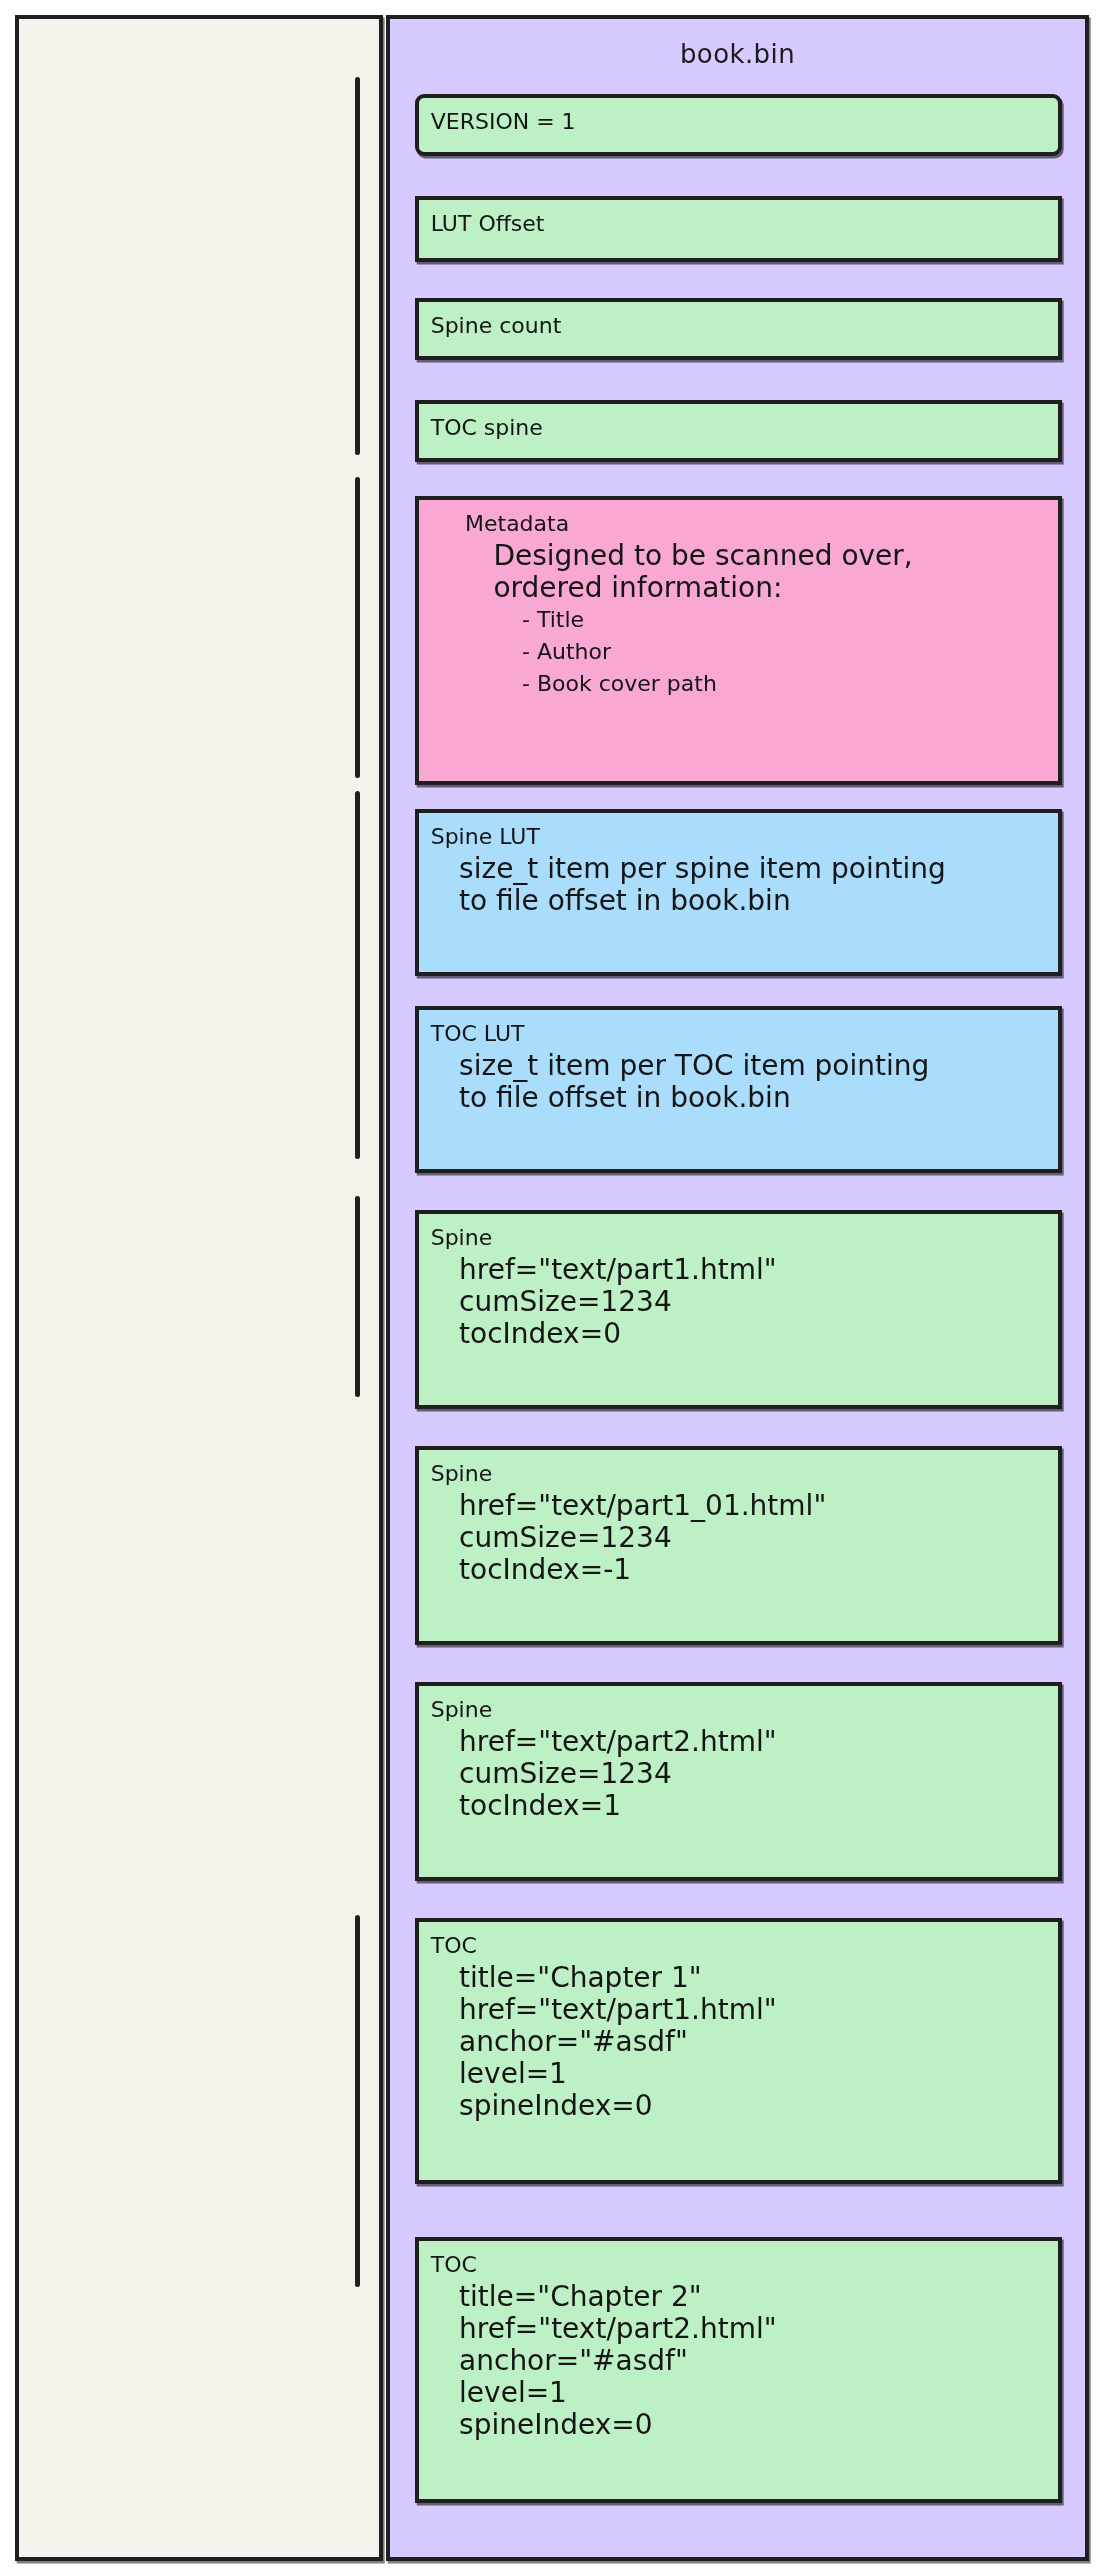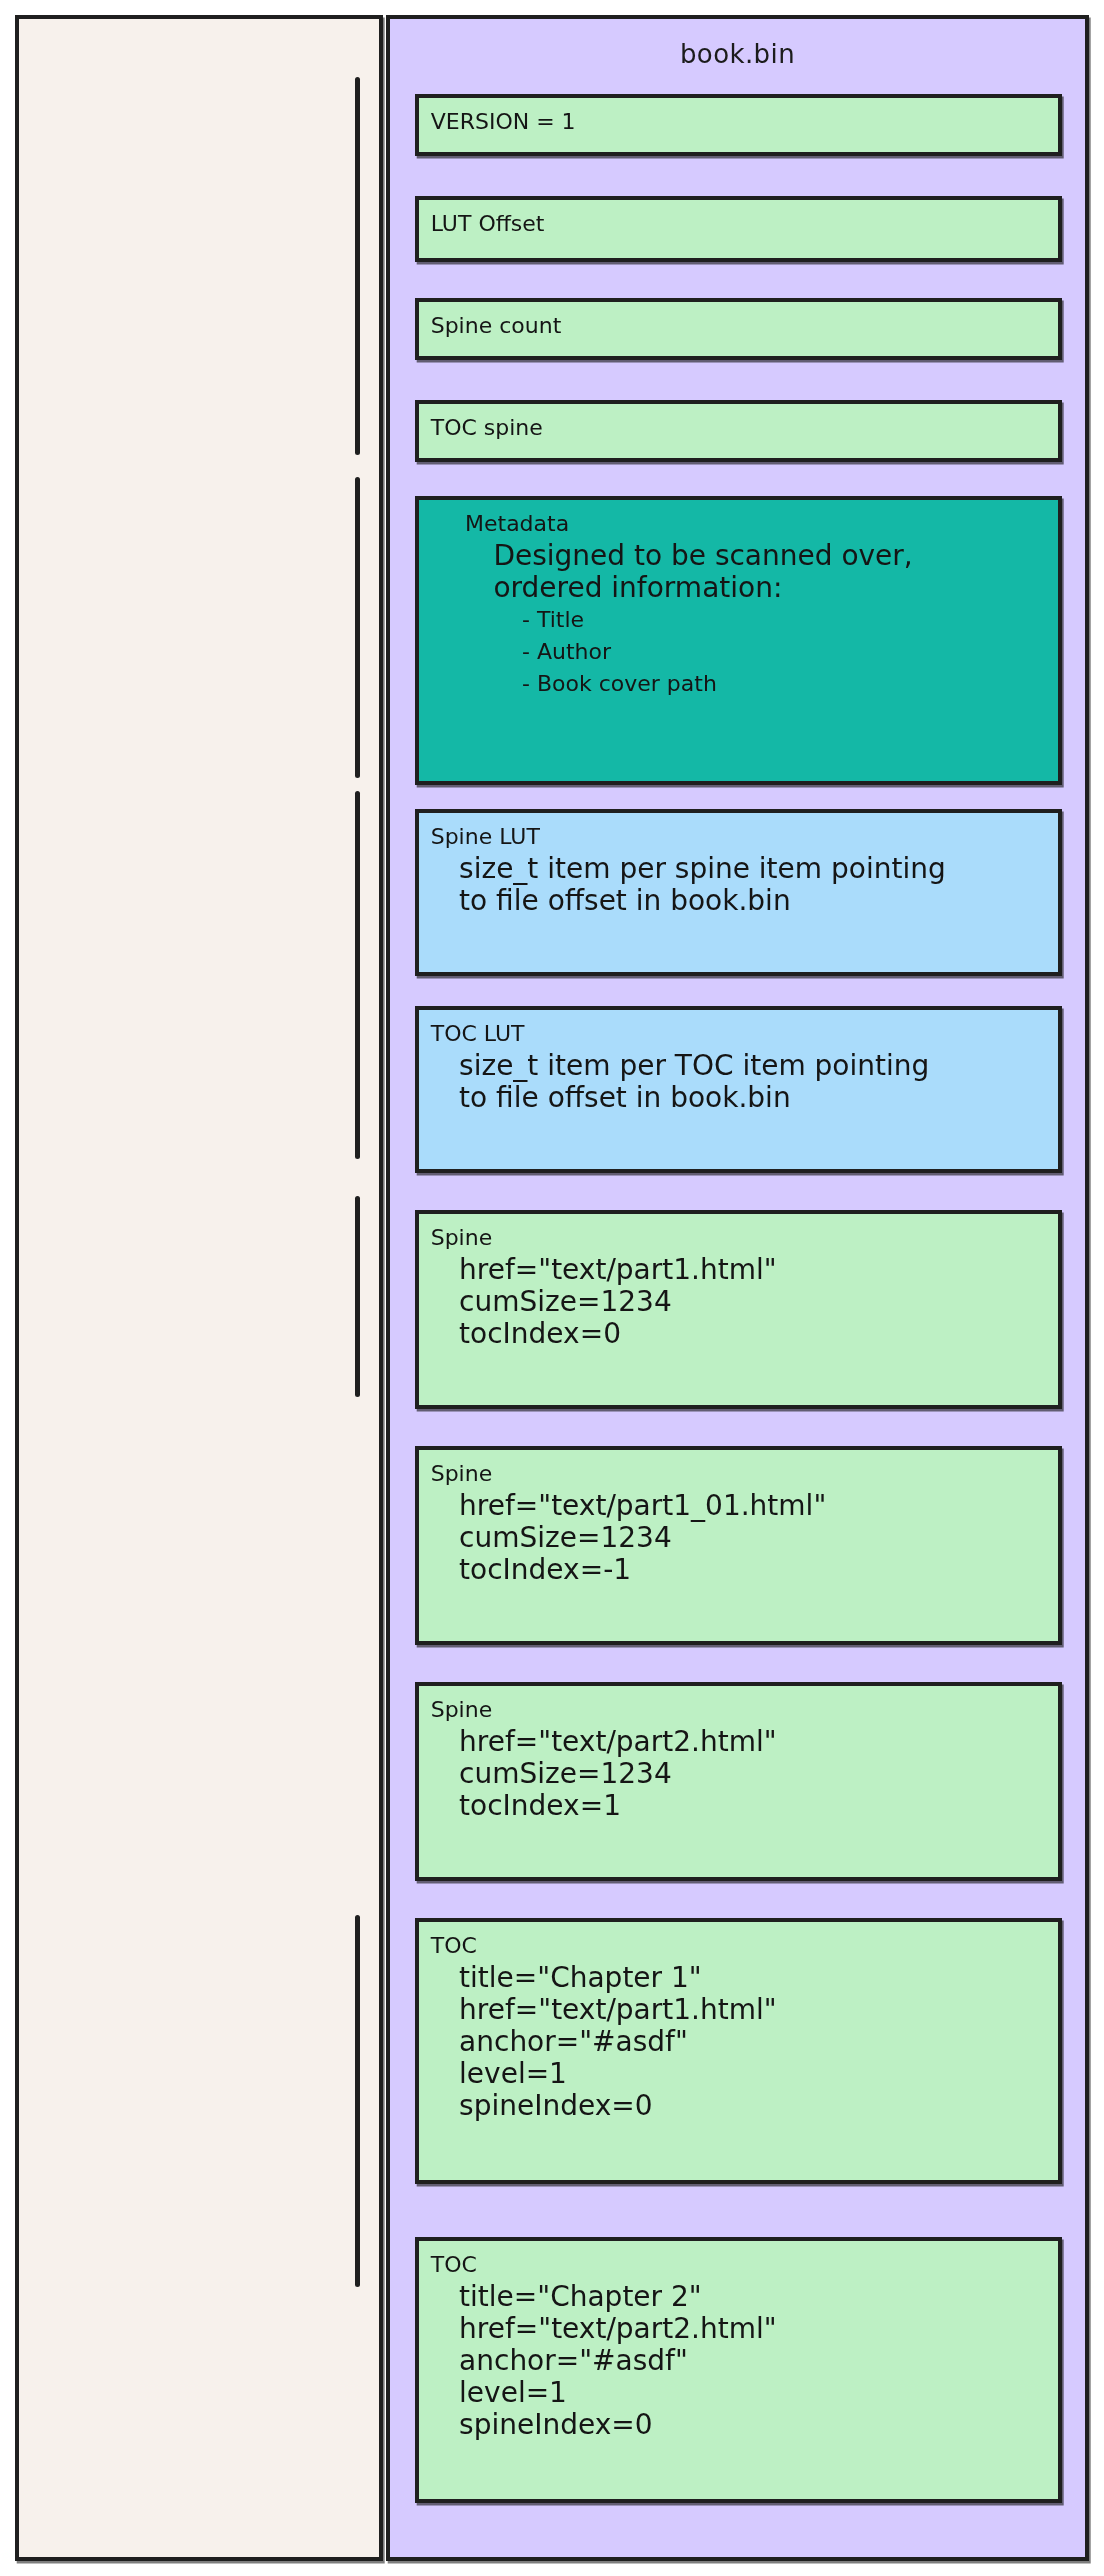--- a/index.html
+++ b/index.html
@@ -80,21 +80,21 @@
     left: 25px;
     width: 647px;
     box-sizing: border-box;
     border: 4.2px solid #1f1f1f;
     box-shadow: 1.7px 2.5px 0 rgba(20,20,20,0.6);
     padding: 8.4px 11.7px 10px 11.7px;
     color: #151515;
     font-family: "DejaVu Sans", sans-serif;
   }
   .box.green  { background: #bdf0c4; }
-  .box.yellow { background: #14b8a6; padding-left: 46px; }
+  .box.yellow { background: #f9a8d4; padding-left: 46px; }
   .box.blue   { background: #aadcfb; }
 
   .box .head {
     font-size: 22px;
     line-height: 32px;
     white-space: pre;
   }
   .box .body {
     margin-left: 28.4px;
     font-size: 28px;
@@ -134,21 +134,21 @@
 limited)</div>
 
   <div class="group-label" style="top:2001px; white-space:pre-line;">Variable size
 (title and href
 are not limited)</div>
 
   <div class="right-frame">
 
     <div class="file-title">book.bin</div>
 
-    <div class="box green" style="top:75px; height:62px;">
+    <div class="box green" style="top:75px; height:62px;border-radius:9px;">
       <div class="head">VERSION = 1</div>
     </div>
 
     <div class="box green" style="top:177px; height:66px;">
       <div class="head">LUT Offset</div>
     </div>
 
     <div class="box green" style="top:279px; height:62px;">
       <div class="head">Spine count</div>
     </div>

